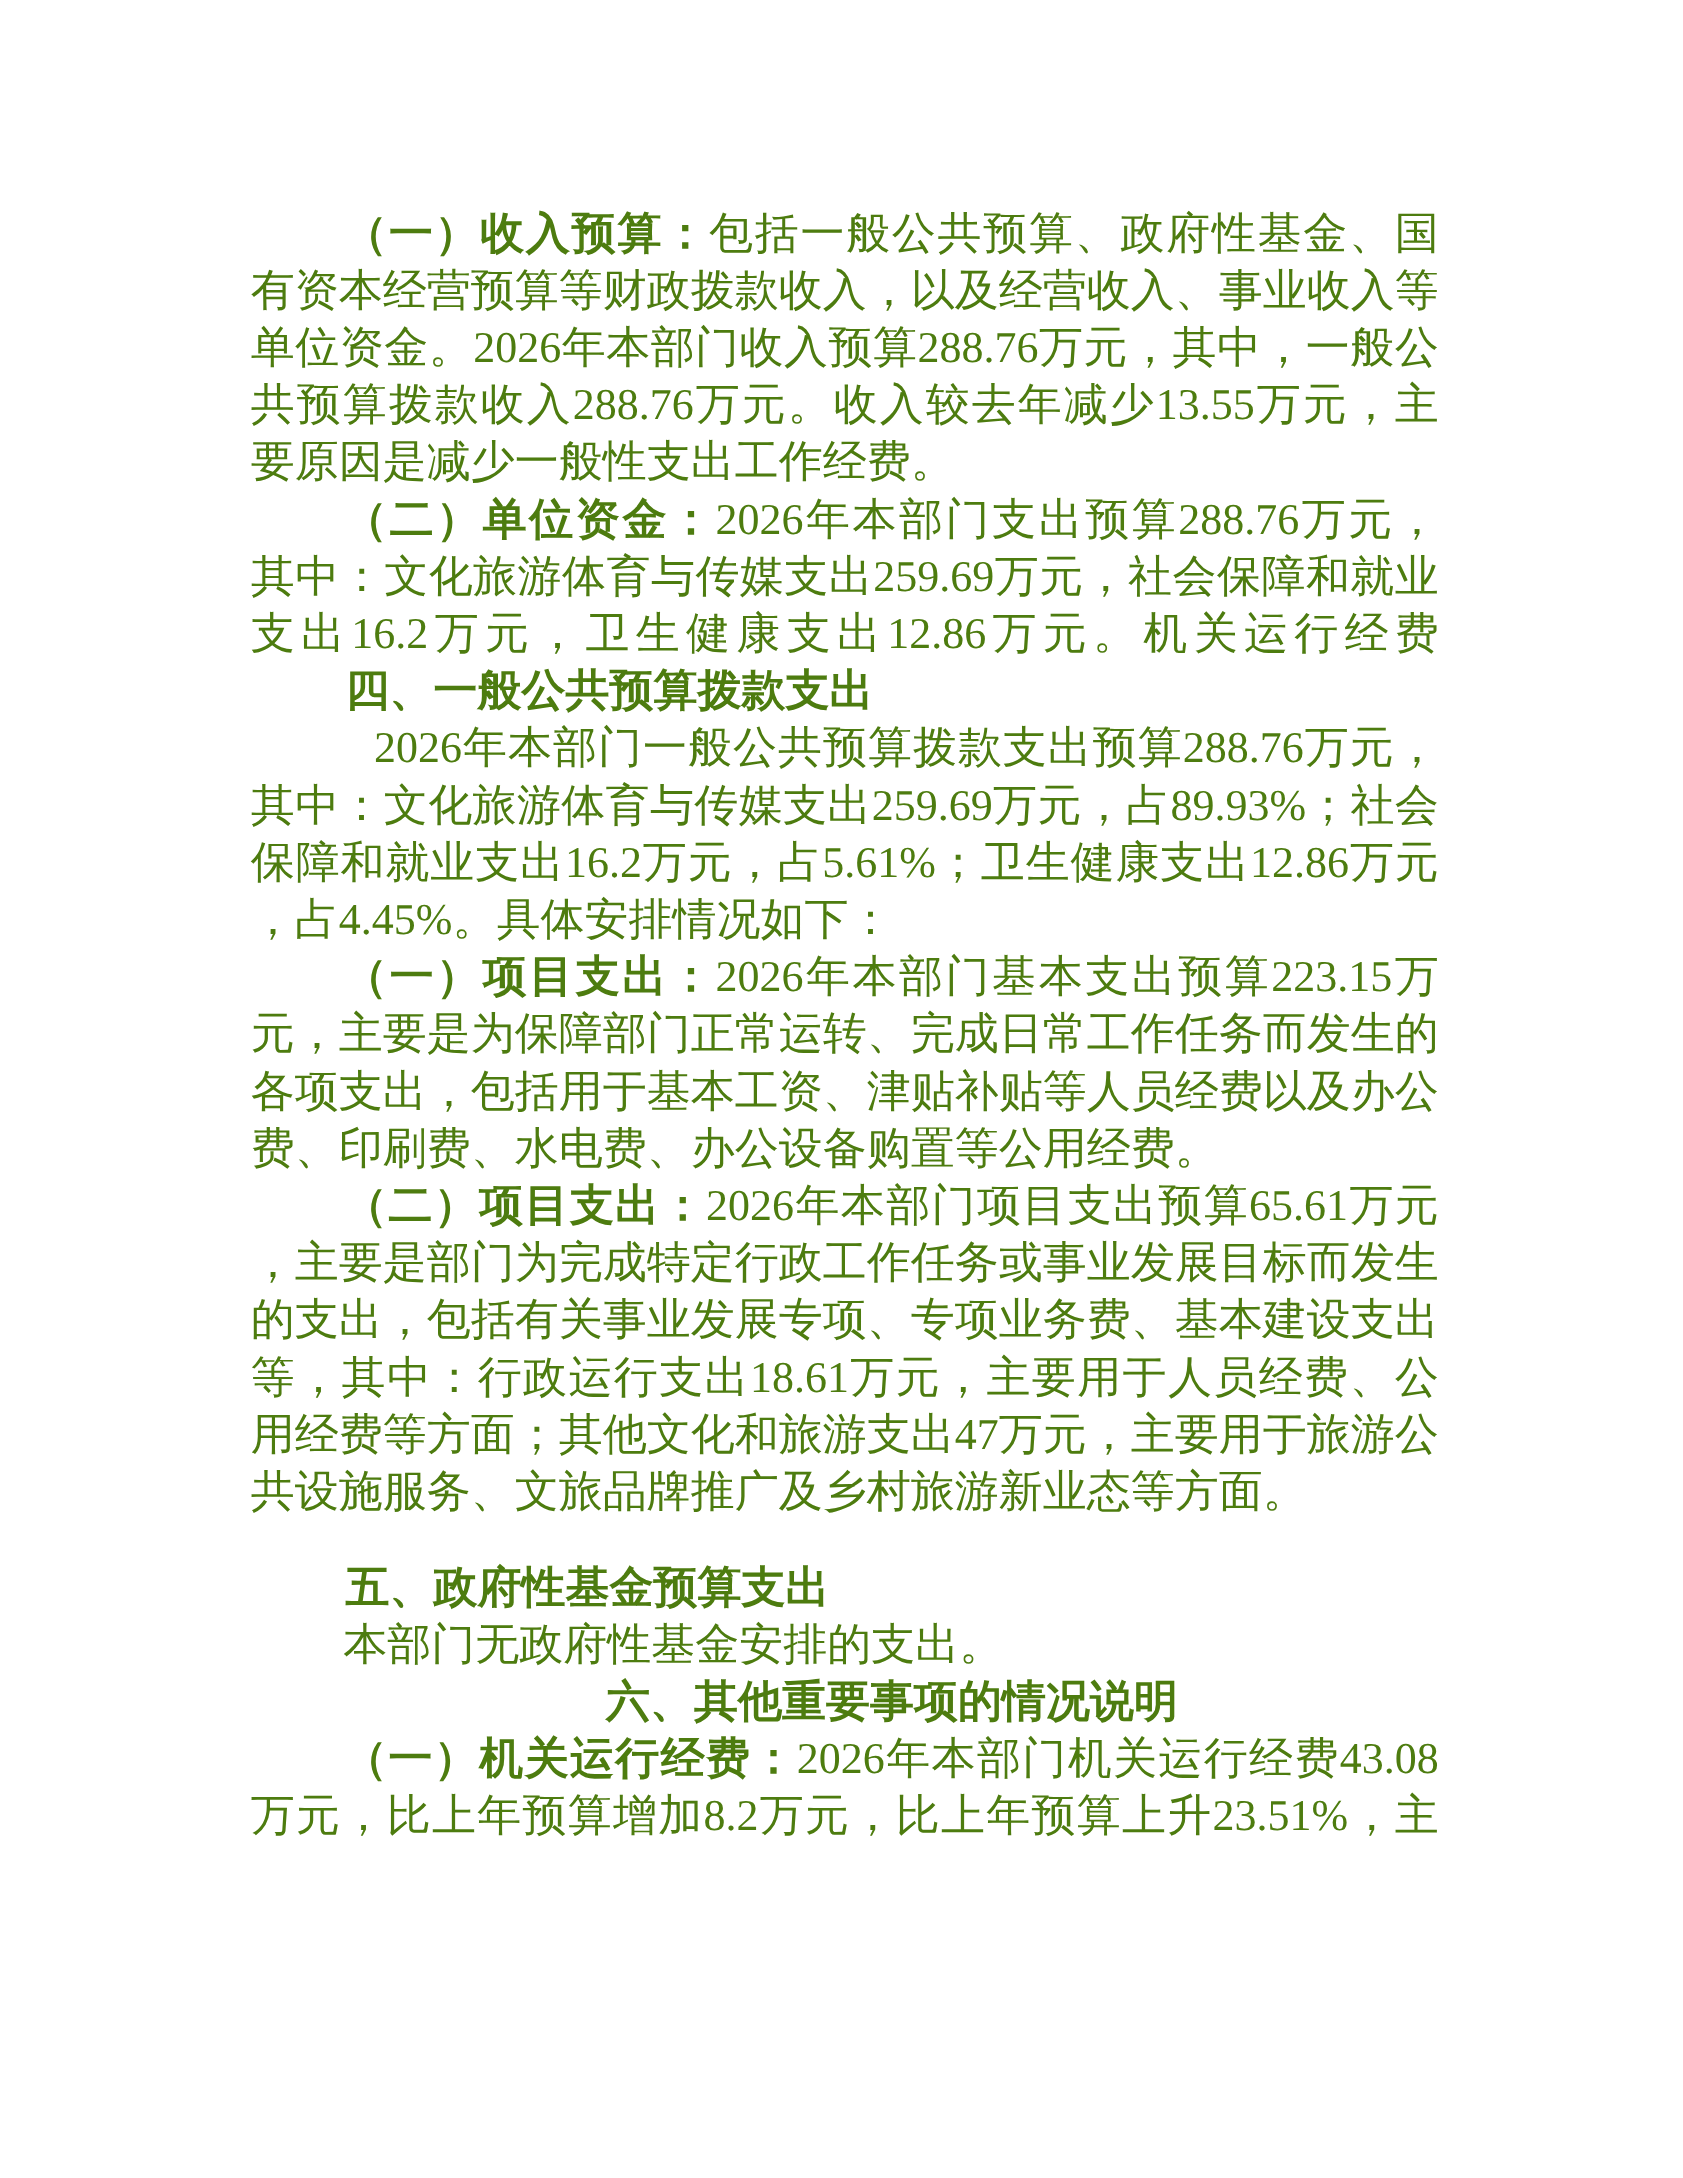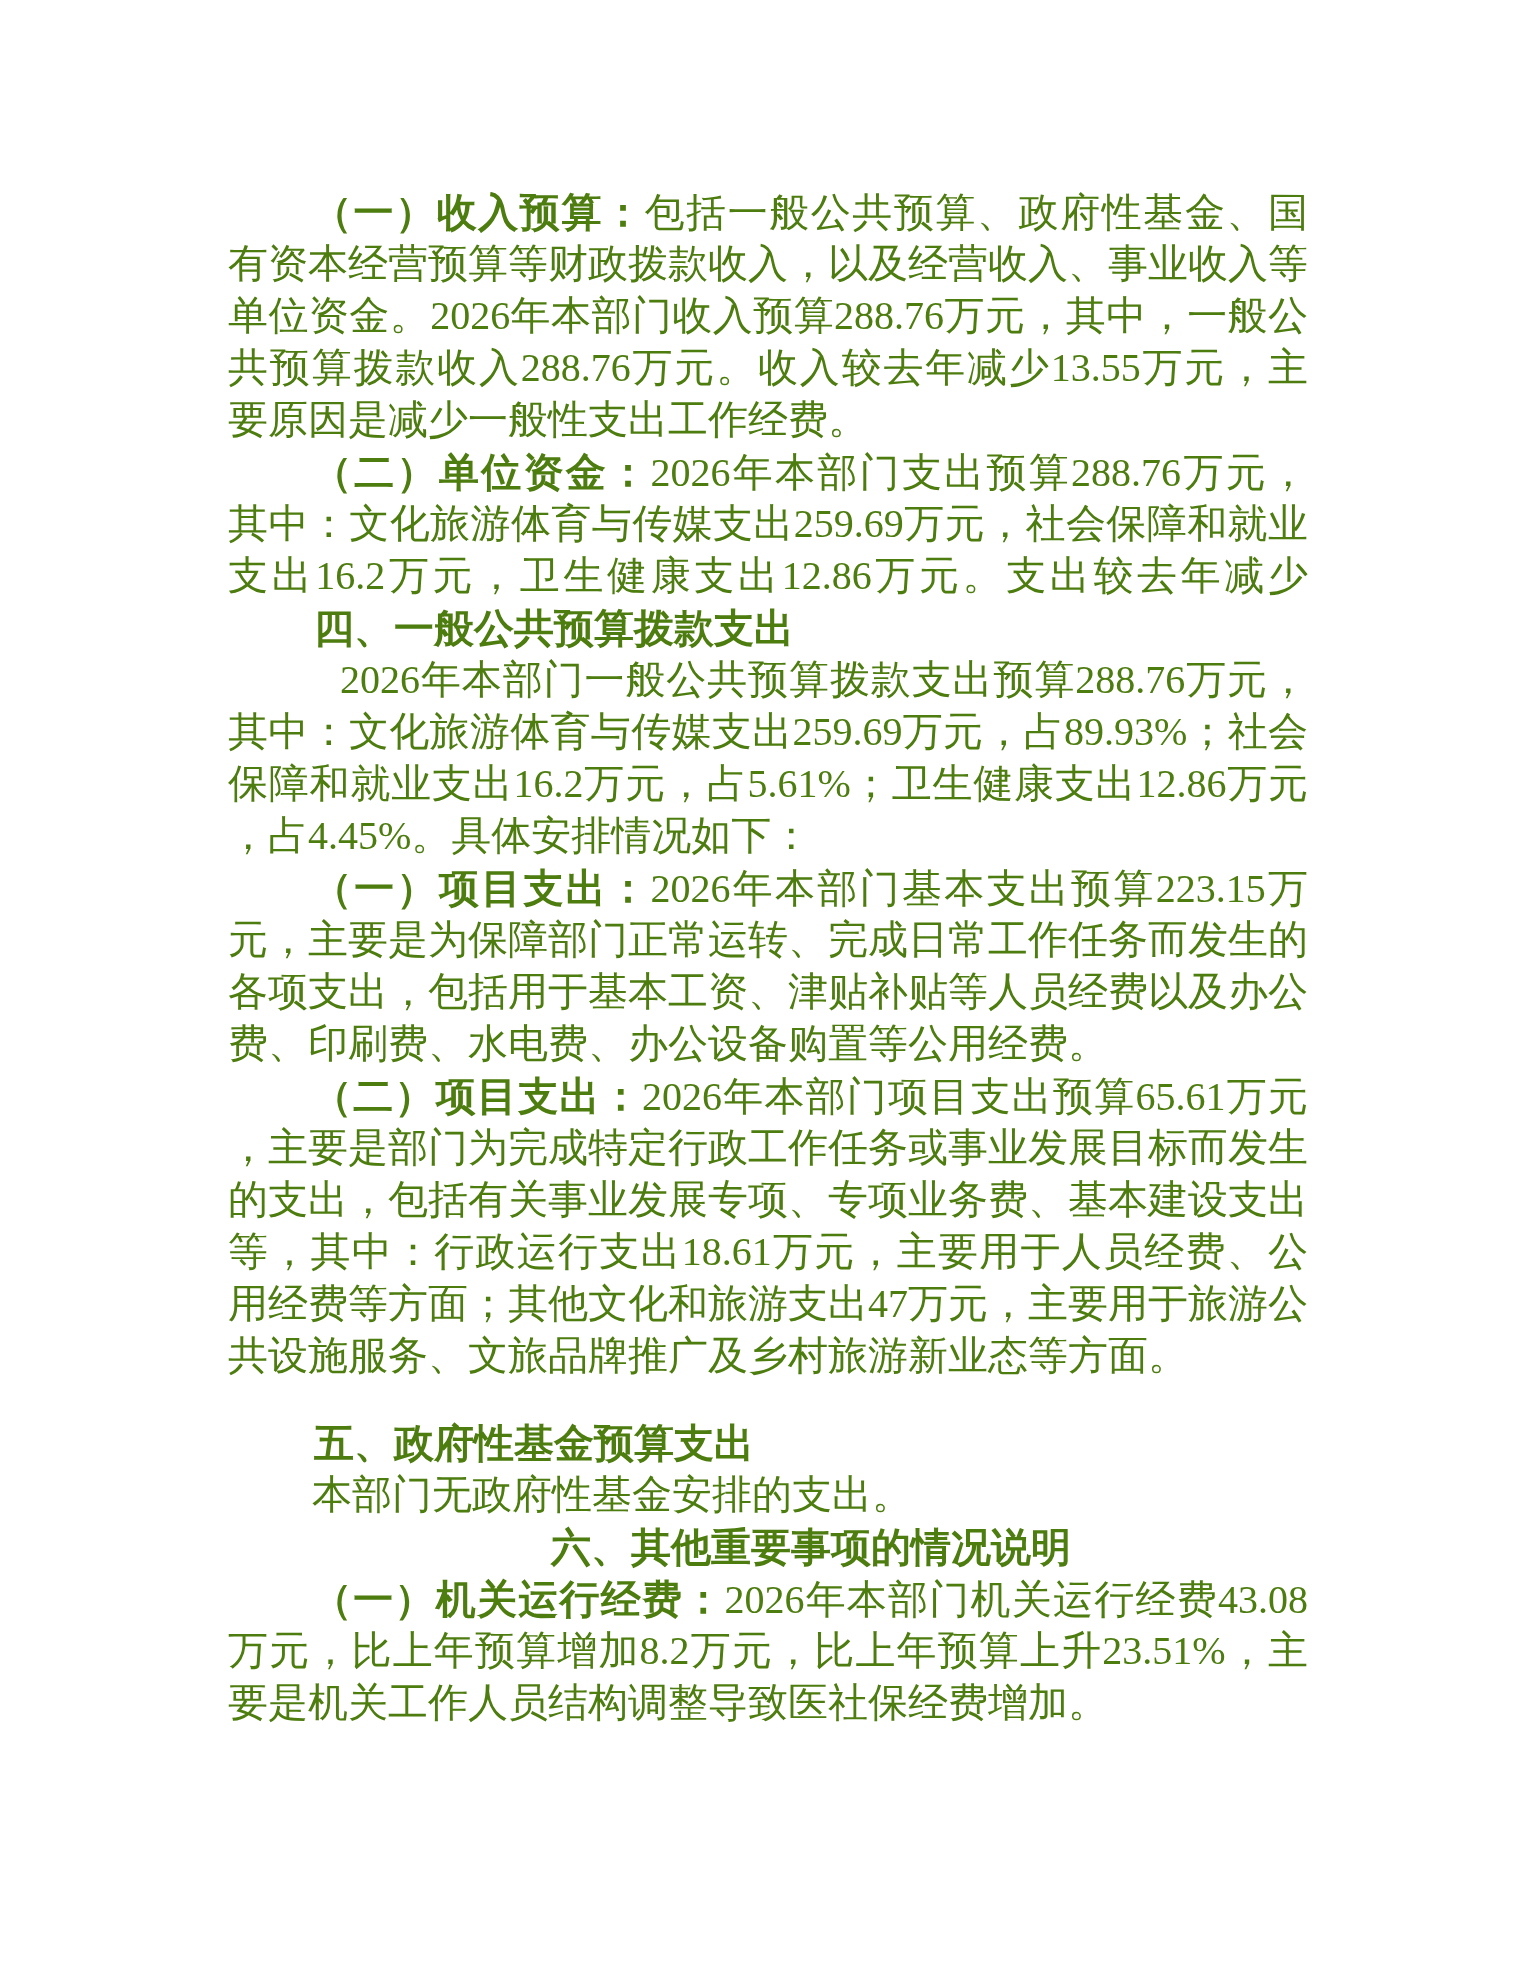--- a/index.html
+++ b/index.html
@@ -50,36 +50,35 @@
 
 <div class="page">
   <div class="doc-body">
       <div class="line j" style="text-indent: 84px;"><span class="bold">（一）收入预算：</span><span class="reg">包括一般公共预算、政府性基金、国</span></div>
       <div class="line j"><span class="reg">有资本经营预算等财政拨款收入，以及经营收入、事业收入等</span></div>
       <div class="line j"><span class="reg">单位资金。2026年本部门收入预算288.76万元，其中，一般公</span></div>
       <div class="line j"><span class="reg">共预算拨款收入288.76万元。收入较去年减少13.55万元，主</span></div>
       <div class="line"><span class="reg">要原因是减少一般性支出工作经费。</span></div>
       <div class="line j" style="text-indent: 84px;"><span class="bold">（二）单位资金：</span><span class="reg">2026年本部门支出预算288.76万元，</span></div>
       <div class="line j"><span class="reg">其中：文化旅游体育与传媒支出259.69万元，社会保障和就业</span></div>
-      <div class="line j"><span class="reg">支出16.2万元，卫生健康支出12.86万元。支出较去年减少</span></div>
+      <div class="line j"><span class="reg">支出16.2万元，卫生健康支出12.86万元。机关运行经费</span></div>
       <div class="line" style="text-indent: 86px;"><span class="bold">四、一般公共预算拨款支出</span></div>
       <div class="line j" style="text-indent: 112px;"><span class="reg">2026年本部门一般公共预算拨款支出预算288.76万元，</span></div>
       <div class="line j"><span class="reg">其中：文化旅游体育与传媒支出259.69万元，占89.93%；社会</span></div>
       <div class="line j"><span class="reg">保障和就业支出16.2万元，占5.61%；卫生健康支出12.86万元</span></div>
       <div class="line"><span class="reg">，占4.45%。具体安排情况如下：</span></div>
       <div class="line j" style="text-indent: 84px;"><span class="bold">（一）项目支出：</span><span class="reg">2026年本部门基本支出预算223.15万</span></div>
       <div class="line j"><span class="reg">元，主要是为保障部门正常运转、完成日常工作任务而发生的</span></div>
       <div class="line j"><span class="reg">各项支出，包括用于基本工资、津贴补贴等人员经费以及办公</span></div>
       <div class="line"><span class="reg">费、印刷费、水电费、办公设备购置等公用经费。</span></div>
       <div class="line j" style="text-indent: 84px;"><span class="bold">（二）项目支出：</span><span class="reg">2026年本部门项目支出预算65.61万元</span></div>
       <div class="line j"><span class="reg">，主要是部门为完成特定行政工作任务或事业发展目标而发生</span></div>
       <div class="line j"><span class="reg">的支出，包括有关事业发展专项、专项业务费、基本建设支出</span></div>
       <div class="line j"><span class="reg">等，其中：行政运行支出18.61万元，主要用于人员经费、公</span></div>
       <div class="line j"><span class="reg">用经费等方面；其他文化和旅游支出47万元，主要用于旅游公</span></div>
       <div class="line"><span class="reg">共设施服务、文旅品牌推广及乡村旅游新业态等方面。</span></div>
       <div class="line" style="text-indent: 86px; margin-top: 35px;"><span class="bold">五、政府性基金预算支出</span></div>
       <div class="line" style="text-indent: 84px;"><span class="reg">本部门无政府性基金安排的支出。</span></div>
       <div class="line" style="text-indent: 86px; text-align: center;"><span class="bold">六、其他重要事项的情况说明</span></div>
       <div class="line j" style="text-indent: 84px;"><span class="bold">（一）机关运行经费：</span><span class="reg">2026年本部门机关运行经费43.08</span></div>
       <div class="line j"><span class="reg">万元，比上年预算增加8.2万元，比上年预算上升23.51%，主</span></div>
-      <div class="line"><span class="reg">要是机关工作人员结构调整导致医社保经费增加。</span></div>
     </div>
 </div>
 
 </body></html>

